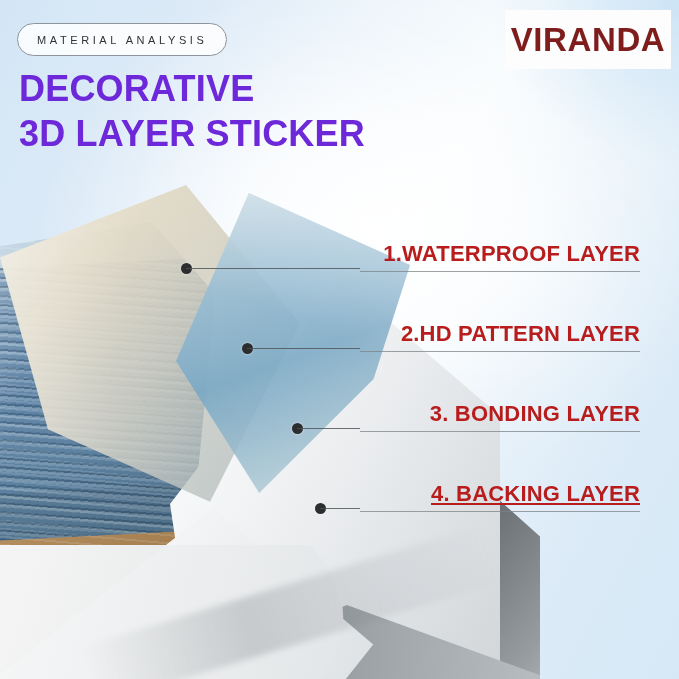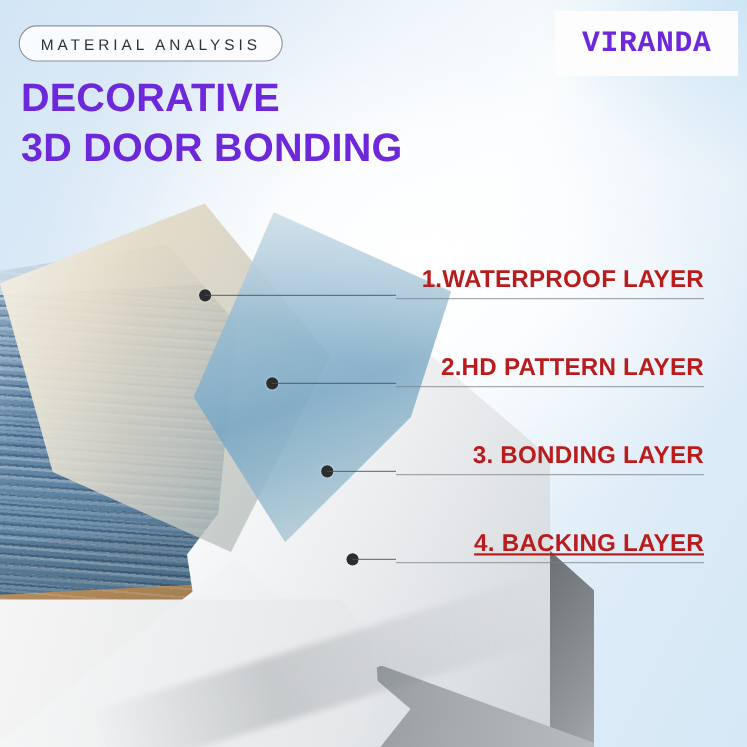--- a/index.html
+++ b/index.html
@@ -61,21 +61,21 @@
     height: 33px;
     padding: 0 19px;
     display: flex;
     align-items: center;
     border: 1.6px solid #8e949b;
     border-radius: 18px;
     background: rgba(252,253,254,0.93);
     box-sizing: border-box;
   }
   .badge-text {
-    font-size: 14px;
+    font-size: 11px;
     letter-spacing: 3.6px;
     color: #2f3336;
     font-weight: 400;
     white-space: nowrap;
   }
 
   .headline {
     position: absolute;
     left: 19px;
     top: 66px;
@@ -93,25 +93,24 @@
     top: 10px;
     width: 166px;
     height: 59px;
     background: #fdfdfd;
     display: flex;
     align-items: center;
     justify-content: center;
     box-shadow: 0 0 0 0 rgba(0,0,0,0);
   }
   .brandbox-text {
-    font-size: 27px;
+    font-size: 33px;
     font-weight: 700;
-    color: #6d28d9;
+    color: #7f1d1d;
     letter-spacing: 0.6px;
-    font-family: Liberation Mono, monospace;
   }
 
   
   .art {
     position: absolute;
     left: 0;
     top: 185px;
     width: 470px;
     height: 494px;
   }
@@ -438,20 +437,20 @@
       <div class="label" style="top: 481px; text-decoration: underline;">4. BACKING LAYER</div>
       <div class="label-rule" style="left: 360px; width: 280px; top: 511px; background: rgb(124, 131, 135);"></div>
     </div>
 
   <div class="badge">
     <span class="badge-text">MATERIAL ANALYSIS</span>
   </div>
 
   <div class="headline">
     <div>DECORATIVE</div>
-    <div class="headline-l2">3D DOOR BONDING</div>
+    <div class="headline-l2">3D LAYER STICKER</div>
   </div>
 
   <div class="brandbox">
     <span class="brandbox-text">VIRANDA</span>
   </div>
 
 </div>
 
 </body></html>

